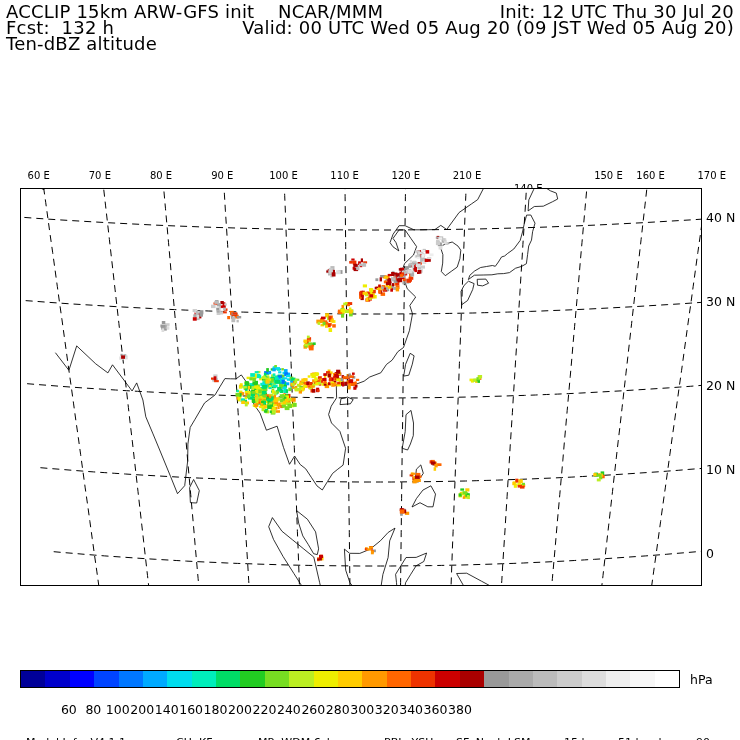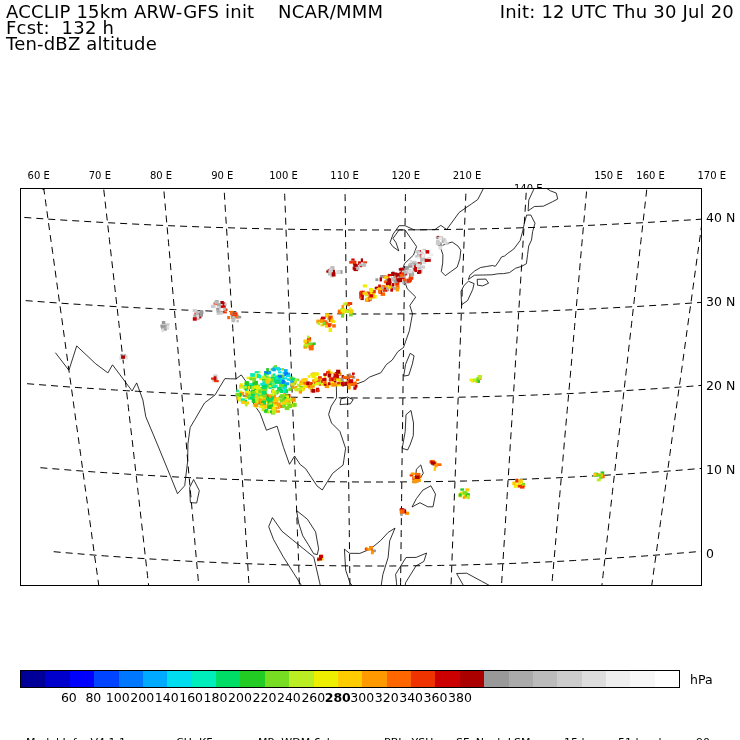--- a/index.html
+++ b/index.html
@@ -104,21 +104,21 @@
   }
   #cb-ticklabels {
     left: 20px;
     top: 690px;
     width: 680px;
     height: 15px;
     font-size: 12.5px;
   }
   #cb-ticklabels span {
     position: absolute;
-    top: 0;
+    top: 12px;
     transform: translateX(-50%);
     white-space: nowrap;
   }
 
   
   #footer {
     left: 26px;
     top: 708px;
     width: 700px;
     font-size: 11px;
@@ -132,20 +132,21 @@
 <body>
 
 <div id="header-block" class="abs">
   <div class="hdr-row">
     <span class="hdr-left">ACCLIP 15km ARW-GFS init</span>
     <span class="hdr-center">NCAR/MMM</span>
     <span class="hdr-right">Init: 12 UTC Thu 30 Jul 20</span>
   </div>
   <div class="hdr-row">
     <span class="hdr-left">Fcst:  132 h</span>
+    <span class="hdr-right">Valid: 00 UTC Wed 05 Aug 20 (09 JST Wed 05 Aug 20)</span>
   </div>
   <div class="hdr-row">
     <span class="hdr-left">Ten-dBZ altitude</span>
   </div>
 </div>
 
 <div id="lon-axis" class="abs">
     <span style="left: 18.6916px;">60 E</span>
     <span style="left: 79.884px;">70 E</span>
     <span style="left: 141.076px;">80 E</span>
@@ -1202,21 +1203,21 @@
     <span style="left: 73.3333px;">80</span>
     <span style="left: 97.7778px;">100</span>
     <span style="left: 122.222px;">200</span>
     <span style="left: 146.667px;">140</span>
     <span style="left: 171.111px;">160</span>
     <span style="left: 195.556px;">180</span>
     <span style="left: 220px;">200</span>
     <span style="left: 244.444px;">220</span>
     <span style="left: 268.889px;">240</span>
     <span style="left: 293.333px;">260</span>
-    <span style="left: 317.778px; font-weight: bold;">280</span>
+    <span style="left: 317.778px;">280</span>
     <span style="left: 342.222px;">300</span>
     <span style="left: 366.667px;">320</span>
     <span style="left: 391.111px;">340</span>
     <span style="left: 415.556px;">360</span>
     <span style="left: 440px;">380</span>
   </div>
 
 <div id="footer" class="abs">
   <div class="foot-row" id="foot-row-1"><span class="foot-cell" style="left: 0px;">Model Info: V4.1.1</span><span class="foot-cell" style="left: 150px;">CU: KF</span><span class="foot-cell" style="left: 232px;">MP: WDM 6class</span><span class="foot-cell" style="left: 358px;">PBL: YSU</span><span class="foot-cell" style="left: 430px;">SF: Noah LSM</span><span class="foot-cell" style="left: 538px;">15 km</span><span class="foot-cell" style="left: 592px;">51 levels</span><span class="foot-cell" style="left: 670px;">90 sec</span></div>
   

